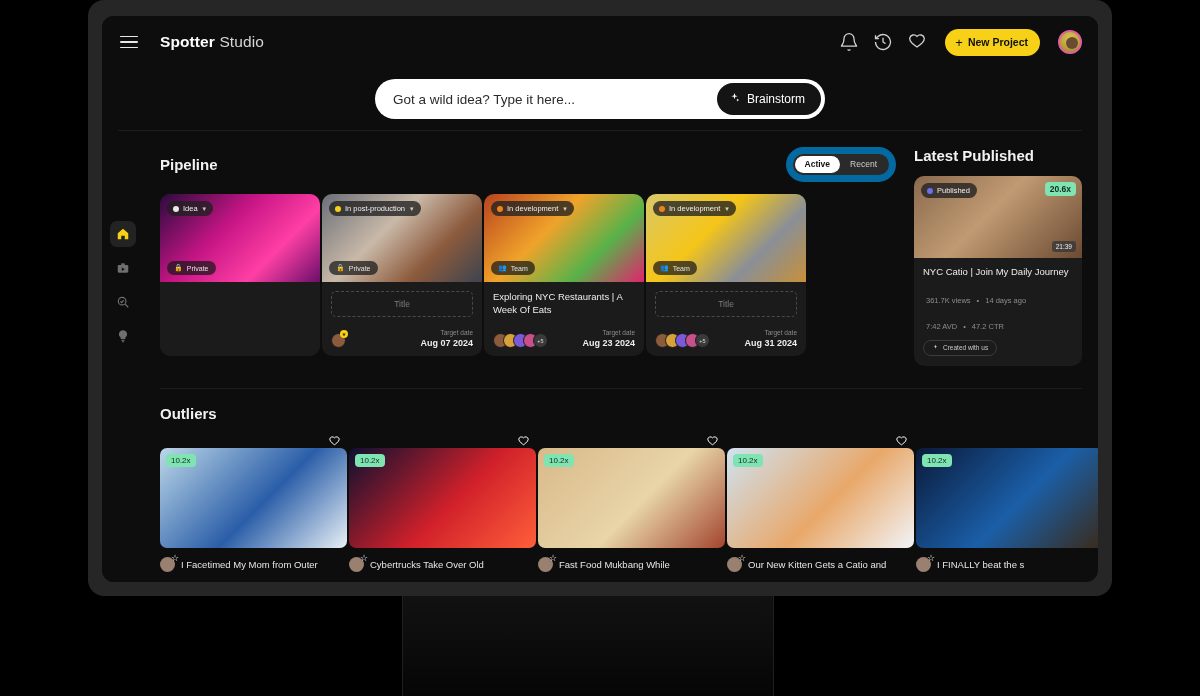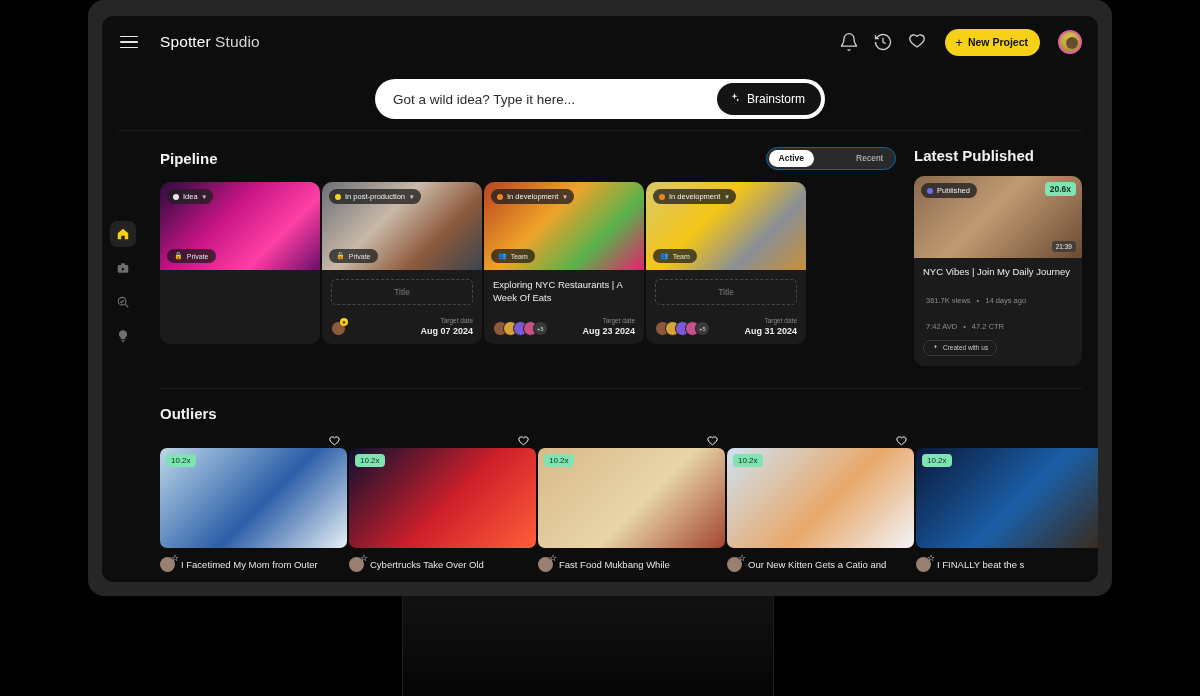--- a/index.html
+++ b/index.html
@@ -36,21 +36,21 @@
   
   .topbar {
     height: 52px; flex: 0 0 52px;
     display: flex; align-items: center;
     padding: 0 16px 0 18px;
     background: #0d0d0d;
   }
   .hamburger { width: 18px; display: flex; flex-direction: column; gap: 4px; cursor: pointer; }
   .hamburger span { display:block; height: 1.5px; background: #e8e8e8; border-radius: 2px; }
   .brand { margin-left: 22px; font-size: 15.5px; letter-spacing: .1px; color: #fff; }
-  .brand b { font-weight: 400; }
+  .brand b { font-weight: 700; }
   .brand i { font-style: normal; font-weight: 400; color: #d6d6d6; }
   .topbar-right { margin-left: auto; display: flex; align-items: center; gap: 14px; }
   .ticon { width: 20px; height: 20px; color: #cfcfcf; cursor: pointer; display:flex; align-items:center; justify-content:center;}
   .ticon svg { width: 100%; height: 100%; }
   .newproj {
     display: flex; align-items: center; gap: 5px;
     background: #F7D117; color: #111;
     font-size: 10.5px; font-weight: 600;
     padding: 7px 12px 7px 10px;
     border: none; border-radius: 999px; cursor: pointer;
@@ -92,21 +92,21 @@
   
   .content { flex: 1; overflow: hidden; position: relative; }
   .divider { height: 1px; background: #1e1e1e; margin: 0 16px; }
 
   .section { padding: 0 16px; }
   .section-head { display: flex; align-items: center; padding: 16px 0 12px 0; }
   .section-title { font-size: 15px; font-weight: 700; color: #f2f2f2; }
 
   .seg {
     margin-left: auto; display: flex; background: #2a2a2a;
-    border-radius: 999px; padding: 2px; border: 1px solid #0369a1; gap: 32px;
+    border-radius: 999px; padding: 2px; border: 7px solid #0369a1;
   }
   .seg div {
     font-size: 8.5px; padding: 3px 10px; border-radius: 999px;
     color: #cfcfcf; cursor: pointer; line-height: 1.3;
   }
   .seg div.on { background: #fff; color: #111; font-weight: 600; }
 
   .row { display: flex; gap: 2px; }
   .pipeline-area { display: flex; gap: 18px; }
   .pipeline-left { flex: 1; min-width: 0; }
@@ -433,21 +433,21 @@
             <div class="lcard">
               <div class="lthumb" id="lthumb" style="background: linear-gradient(135deg, rgb(138, 106, 78) 0%, rgb(192, 154, 114) 45%, rgb(107, 74, 50) 100%);">
                 <div class="pbadge">
                   <span class="dot" id="pub-dot" style="background: rgb(107, 111, 240);"></span>
                   <span>Published</span>
                 </div>
                 <div class="mult">20.6x</div>
                 <div class="dur">21:39</div>
               </div>
               <div class="lbody">
-                <div class="ltitle">NYC Vibes | Join My Daily Journey</div>
+                <div class="ltitle">NYC Catio | Join My Daily Journey</div>
                 <div class="lstat">
                   <span>361.7K views</span><span>•</span><span>14 days ago</span>
                 </div>
                 <div class="lstat">
                   <span>7:42 AVD</span><span>•</span><span>47.2 CTR</span>
                 </div>
                 <div class="cwu">
                   <span>
                     <svg width="7" height="7" viewBox="0 0 24 24" fill="currentColor">
                           <path d="M12 2l1.8 5.4L19 9l-5.2 1.6L12 16l-1.8-5.4L5 9l5.2-1.6z"></path>

